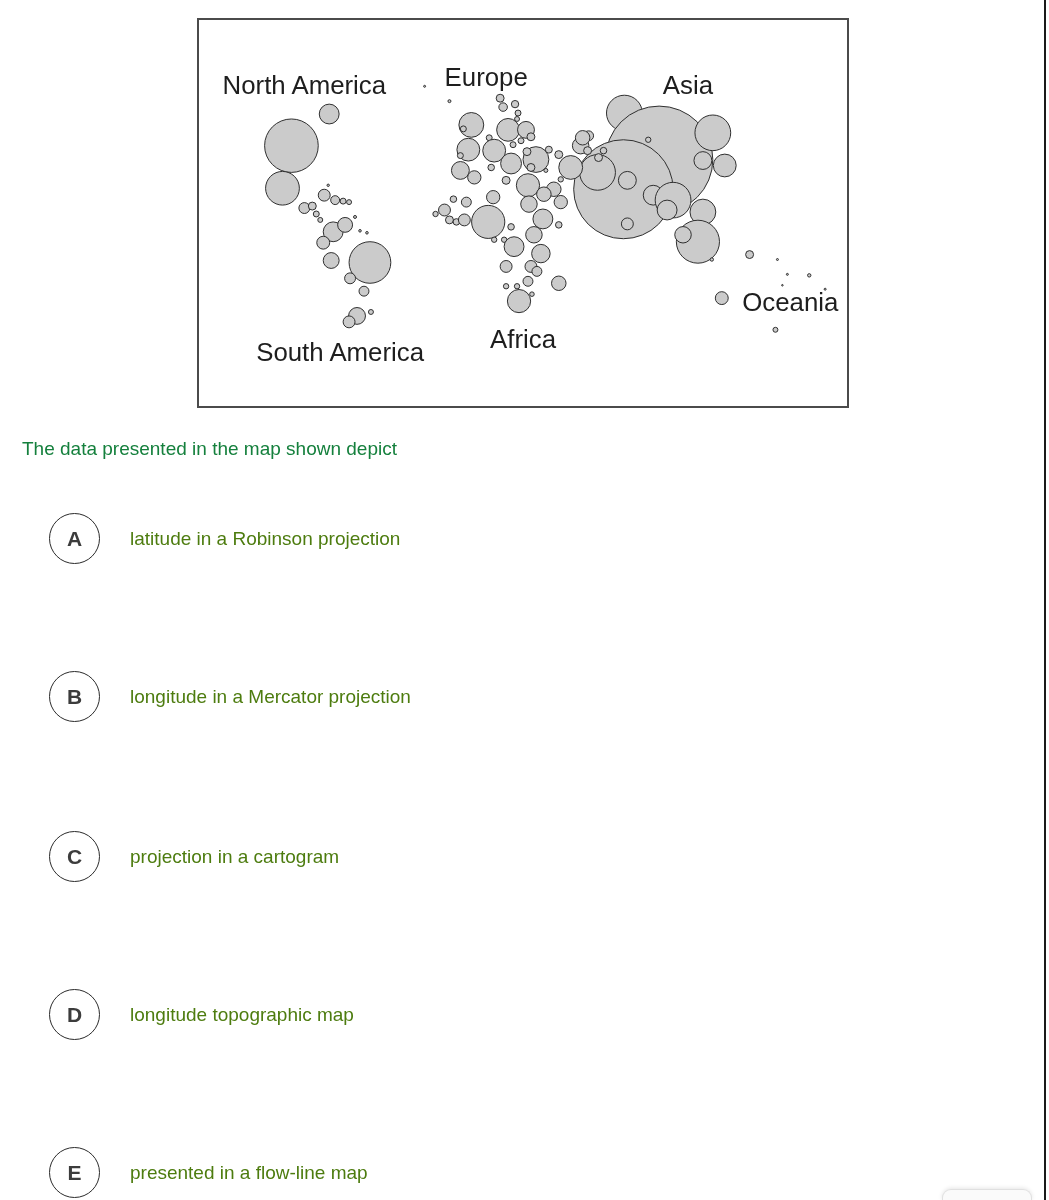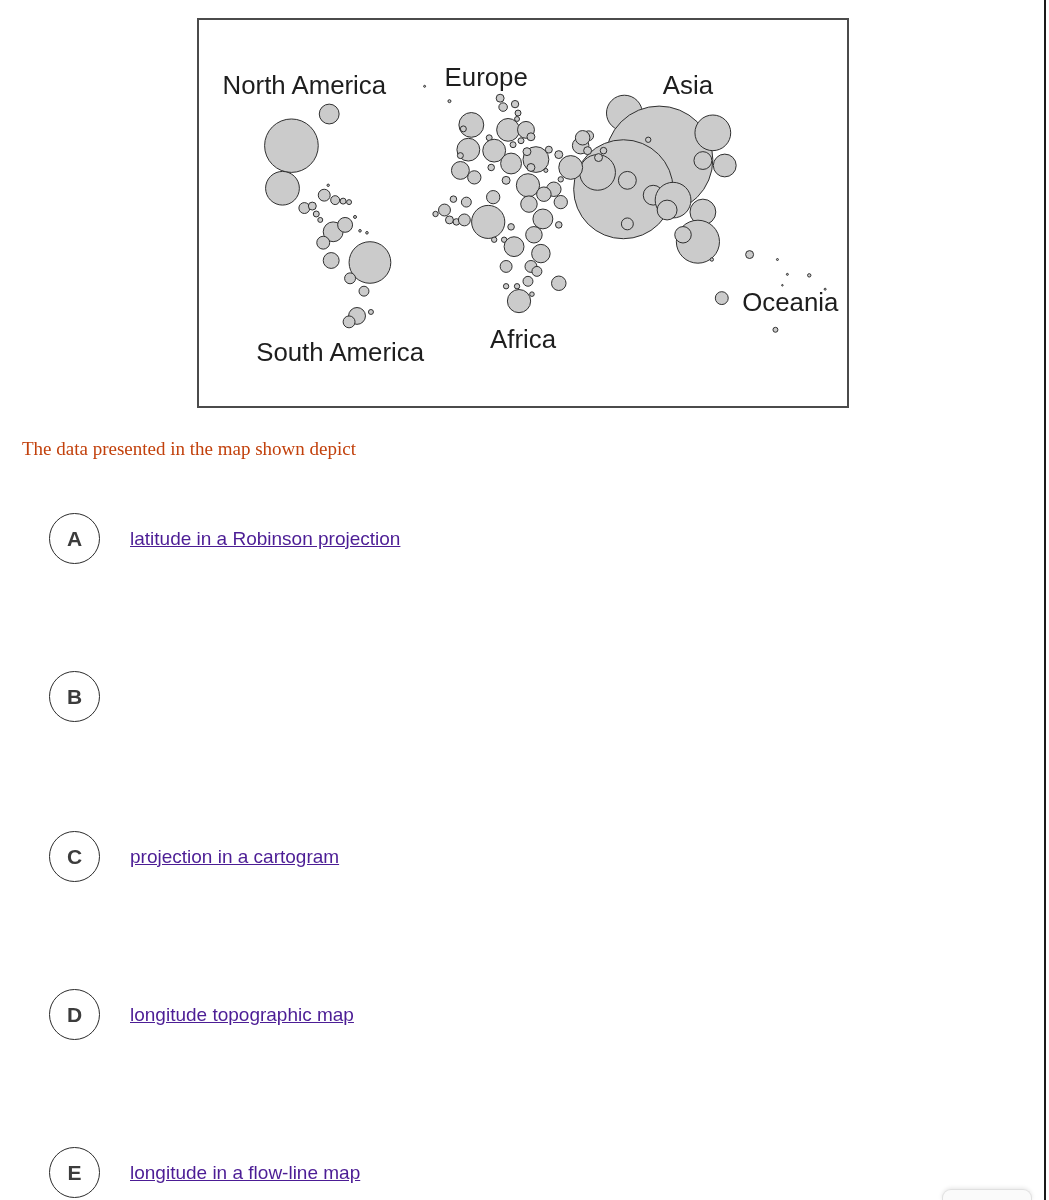--- a/index.html
+++ b/index.html
@@ -25,22 +25,21 @@
   .map-label {
     font-family: "Liberation Sans", sans-serif;
     font-size: 26px;
     fill: #1e1e1e;
   }
   .question {
     position: absolute;
     left: 22px;
     top: 438px;
     font-size: 19px;
-    color: #c2410c;
-    font-family: Liberation Serif, serif;
+    color: #15803d;
   }
   .option-row {
     position: absolute;
     left: 49px;
     display: flex;
     align-items: center;
     cursor: pointer;
   }
   .row-a { top: 513px; }
   .row-b { top: 671px; }
@@ -58,23 +57,22 @@
     justify-content: center;
     font-weight: bold;
     font-size: 21px;
     color: #3c3c3c;
     flex: 0 0 auto;
     background: #ffffff;
   }
   .option-label {
     margin-left: 30px;
     font-size: 19px;
-    color: #4c1d95;
+    color: #4d7c0f;
     white-space: nowrap;
-    text-decoration: underline;
   }
   .right-edge-line {
     position: absolute;
     left: 1044px;
     top: 0;
     width: 2px;
     height: 1200px;
     background: #1a1a1a;
   }
   .corner-widget {
@@ -226,33 +224,34 @@
 
   <div class="question">The data presented in the map shown depict</div>
 
   <div class="option-row row-a">
     <div class="option-badge">A</div>
     <div class="option-label">latitude in a Robinson projection</div>
   </div>
 
   <div class="option-row row-b">
     <div class="option-badge">B</div>
+    <div class="option-label">longitude in a Mercator projection</div>
   </div>
 
   <div class="option-row row-c">
     <div class="option-badge">C</div>
     <div class="option-label">projection in a cartogram</div>
   </div>
 
   <div class="option-row row-d">
     <div class="option-badge">D</div>
     <div class="option-label">longitude topographic map</div>
   </div>
 
   <div class="option-row row-e">
     <div class="option-badge">E</div>
-    <div class="option-label">longitude in a flow-line map</div>
+    <div class="option-label">presented in a flow-line map</div>
   </div>
 
   <div class="right-edge-line"></div>
   <div class="corner-widget"></div>
 
 </div>
 
 </body></html>

